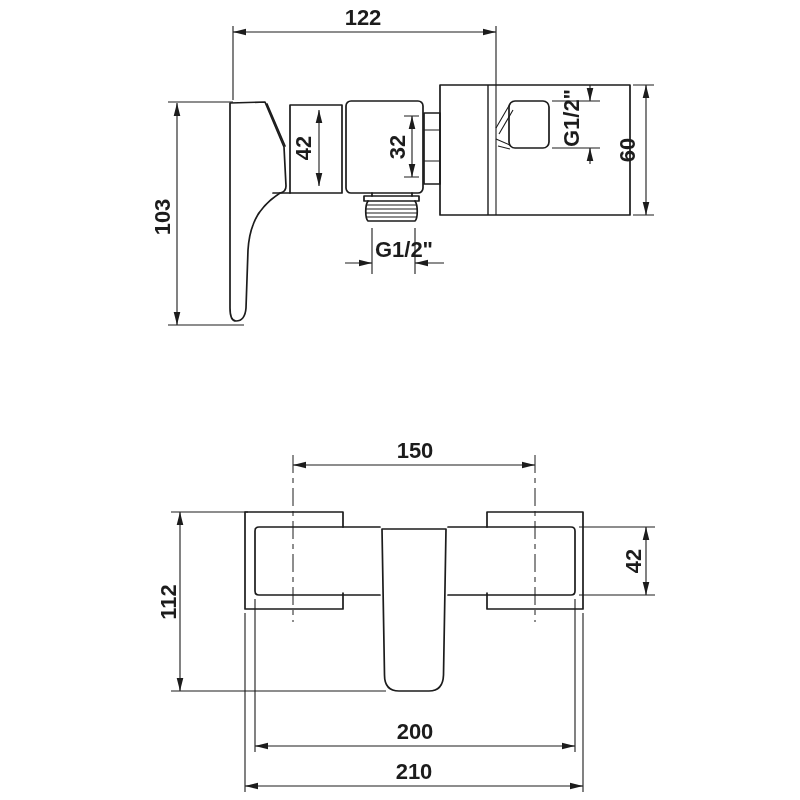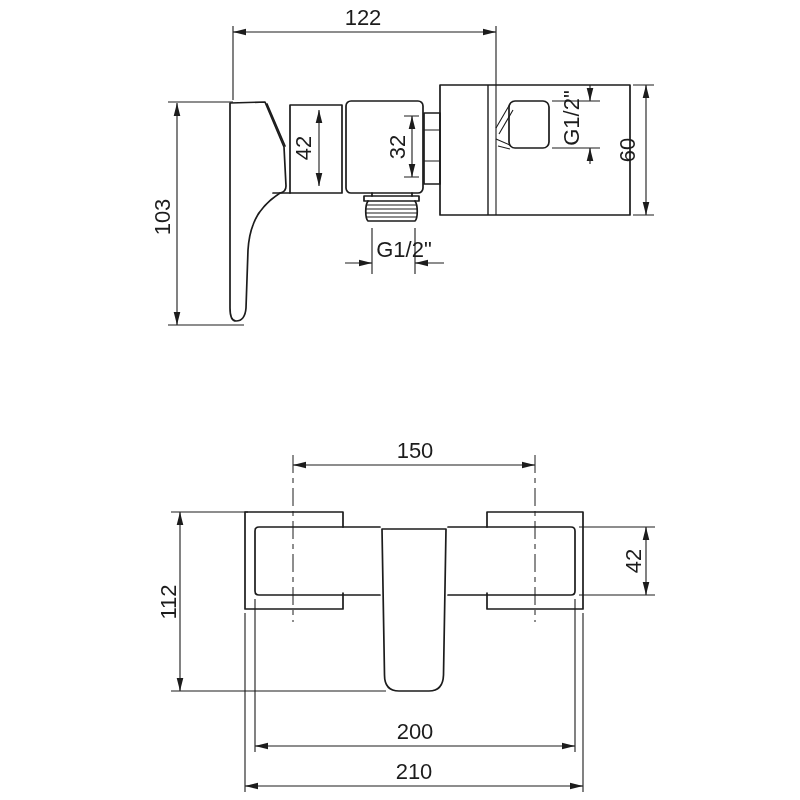--- a/index.html
+++ b/index.html
@@ -6,20 +6,21 @@
     margin: 0;
     padding: 0;
     background: #ffffff;
   }
   .page {
     width: 800px;
     height: 800px;
     background: #ffffff;
     position: relative;
     overflow: hidden;
+    font-weight: bold;
   }
   svg {
     display: block;
   }
   .outline {
     fill: none;
     stroke: #1c1c1c;
     stroke-width: 1.7;
     stroke-linejoin: round;
     stroke-linecap: round;

